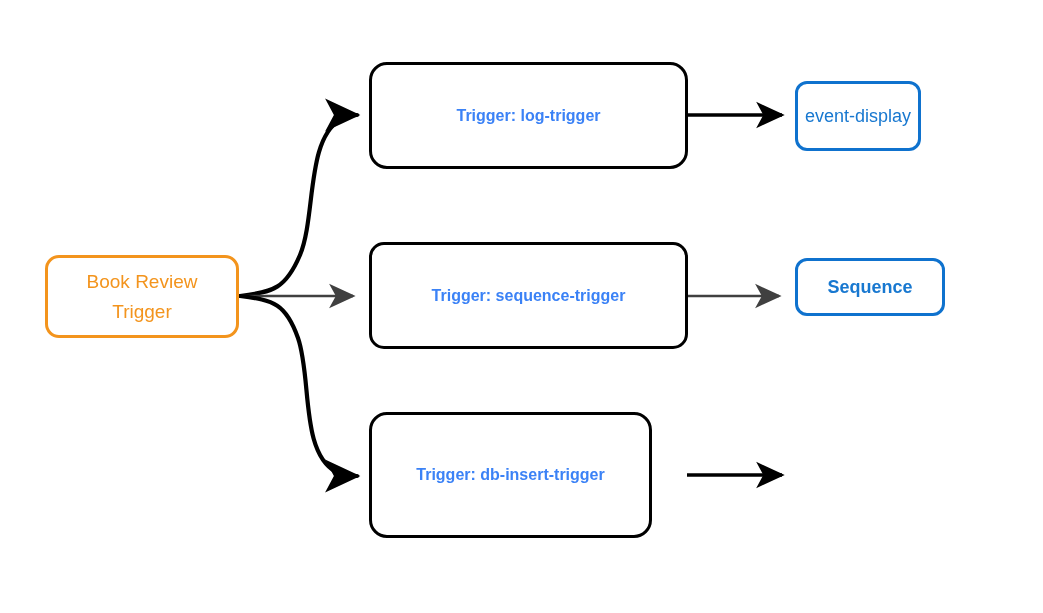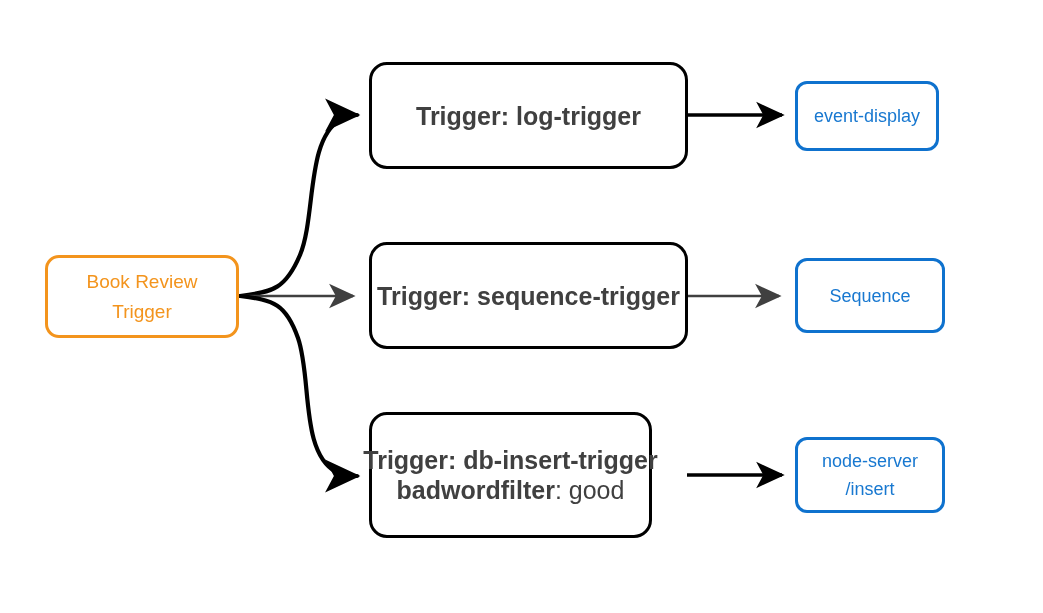--- a/index.html
+++ b/index.html
@@ -40,22 +40,22 @@
   .node-broker {
     border: 3px solid #F3941D;
     border-radius: 14px;
     color: #F3941D;
     font-size: 19px;
     line-height: 30px;
   }
   .node-trigger {
     border: 3.5px solid #000000;
     border-radius: 18px;
-    color: #404040;
-    font-size: 25px;
+    color: #3b82f6;
+    font-size: 16px;
     line-height: 30px;
     text-align: center;
   }
   .node-sink {
     border: 3px solid #0F72CE;
     border-radius: 12px;
     color: #1878D0;
     font-size: 18px;
     line-height: 28px;
   }
@@ -95,41 +95,34 @@
     <div class="nline">Book Review</div>
     <div class="nline">Trigger</div>
   </div>
 
   <div class="node node-trigger" style="left:369px; top:62px; width:319px; height:107px;">
     <div class="tline">
       <b>Trigger: log-trigger</b>
     </div>
   </div>
 
-  <div class="node node-trigger" style="left:369px; top:242px; width:319px; height:107px;">
+  <div class="node node-trigger" style="left:369px; top:242px; width:319px; height:107px;border-radius:15px;">
     <div class="tline">
       <b>Trigger: sequence-trigger</b>
     </div>
   </div>
 
   <div class="node node-trigger" style="left:369px; top:412px; width:283px; height:126px;">
     <div class="tline">
       <b>Trigger: db-insert-trigger</b>
     </div>
-    <div class="tline">
-      <b>badwordfilter</b><span>: </span><span>good</span>
-    </div>
   </div>
 
-  <div class="node node-sink" style="left:795px; top:81px; width:144px; height:70px;">
+  <div class="node node-sink" style="left:795px; top:81px; width:126px; height:70px;">
     <div class="nline">event-display</div>
   </div>
 
-  <div class="node node-sink" style="left:795px; top:258px; width:150px; height:75px;">
+  <div class="node node-sink" style="left:795px; top:258px; width:150px; height:58px;font-weight:bold;">
     <div class="nline">Sequence</div>
   </div>
 
-  <div class="node node-sink" style="left:795px; top:437px; width:150px; height:76px;">
-    <div class="nline">node-server</div>
-    <div class="nline">/insert</div>
-  </div>
 
 </div>
 
 </body></html>

